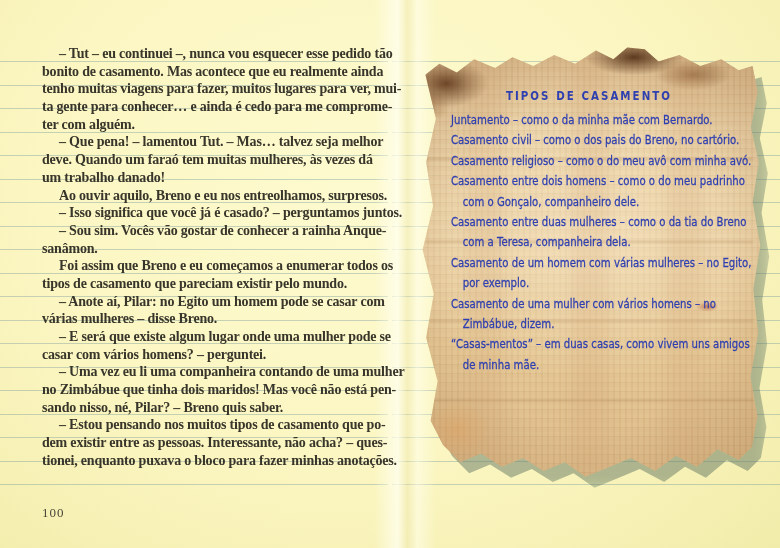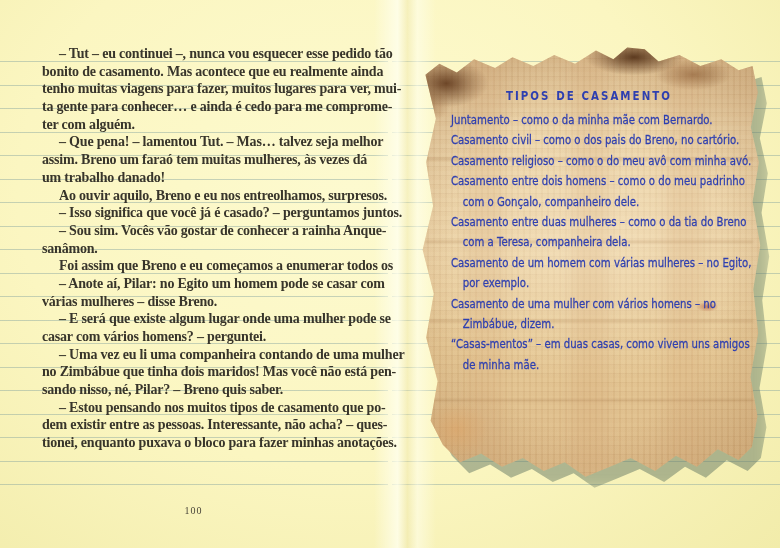--- a/index.html
+++ b/index.html
@@ -26,21 +26,21 @@
   
   #left-text{
     position:absolute;left:42px;top:45px;width:303px;z-index:3;
     font-size:14px;line-height:17.7px;color:#38352b;font-weight:bold;
   }
   .bline{white-space:nowrap;height:17.7px;letter-spacing:-0.2px;}
   .bline.just{text-align:justify;text-align-last:justify;}
   .bline.ind{text-indent:17px;}
   #page-number{
     position:absolute;left:42px;top:505px;width:303px;z-index:3;
-    text-align:center;font-size:10px;letter-spacing:1px;color:#4a463a;
+    text-align:left;font-size:13px;letter-spacing:1px;color:#4a463a;
   }
   
   .torn{
     clip-path:polygon(3% 7%,7% 4.5%,12% 6.5%,17% 3.5%,23% 5.5%,28% 3%,34% 5%,40% 2.5%,
       46% 4.5%,52% 1.5%,57% 3.5%,61% .8%,66% 1.2%,70% 4%,76% 2.5%,82% 5%,88% 3.5%,93% 6%,97% 5%,
       98.5% 11%,96.5% 19%,98.8% 27%,97% 36%,99.2% 46%,97.2% 56%,98.6% 66%,96.4% 76%,98.4% 85%,96.8% 92%,
       93% 95%,87% 92.5%,81% 96.5%,75% 94%,69% 97.5%,62% 94.5%,56% 96.5%,49% 98.8%,43% 95.5%,
       37% 97.5%,31% 94.5%,25% 96.5%,19% 93.5%,13% 95.5%,8% 91.5%,
       4.5% 86%,6.5% 77%,3.2% 67%,5.4% 57%,2.2% 47%,5.2% 37%,3.2% 27%,6% 17%);
   }
@@ -88,27 +88,28 @@
 <div class="rules" id="rules-right"></div>
 <div id="gutter"></div>
 
 <div id="left-text">
     <div class="bline ind just">– Tut – eu continuei –, nunca vou esquecer esse pedido tão</div>
     <div class="bline just">bonito de casamento. Mas acontece que eu realmente ainda</div>
     <div class="bline just">tenho muitas viagens para fazer, muitos lugares para ver, mui-</div>
     <div class="bline just">ta gente para conhecer… e ainda é cedo para me comprome-</div>
     <div class="bline">ter com alguém.</div>
     <div class="bline ind just">– Que pena! – lamentou Tut. – Mas… talvez seja melhor</div>
-    <div class="bline just">assim. Breno um faraó tem muitas mulheres, às vezes dá</div>
+    <div class="bline just">deve. Quando um faraó tem muitas mulheres, às vezes dá</div>
     <div class="bline">um trabalho danado!</div>
     <div class="bline ind">Ao ouvir aquilo, Breno e eu nos entreolhamos, surpresos.</div>
     <div class="bline ind">– Isso significa que você já é casado? – perguntamos juntos.</div>
     <div class="bline ind just">– Sou sim. Vocês vão gostar de conhecer a rainha Anque-</div>
     <div class="bline">sanâmon.</div>
     <div class="bline ind just">Foi assim que Breno e eu começamos a enumerar todos os</div>
+    <div class="bline">tipos de casamento que pareciam existir pelo mundo.</div>
     <div class="bline ind just">– Anote aí, Pilar: no Egito um homem pode se casar com</div>
     <div class="bline">várias mulheres – disse Breno.</div>
     <div class="bline ind just">– E será que existe algum lugar onde uma mulher pode se</div>
     <div class="bline">casar com vários homens? – perguntei.</div>
     <div class="bline ind just">– Uma vez eu li uma companheira contando de uma mulher</div>
     <div class="bline just">no Zimbábue que tinha dois maridos! Mas você não está pen-</div>
     <div class="bline">sando nisso, né, Pilar? – Breno quis saber.</div>
     <div class="bline ind just">– Estou pensando nos muitos tipos de casamento que po-</div>
     <div class="bline just">dem existir entre as pessoas. Interessante, não acha? – ques-</div>
     <div class="bline">tionei, enquanto puxava o bloco para fazer minhas anotações.</div>

